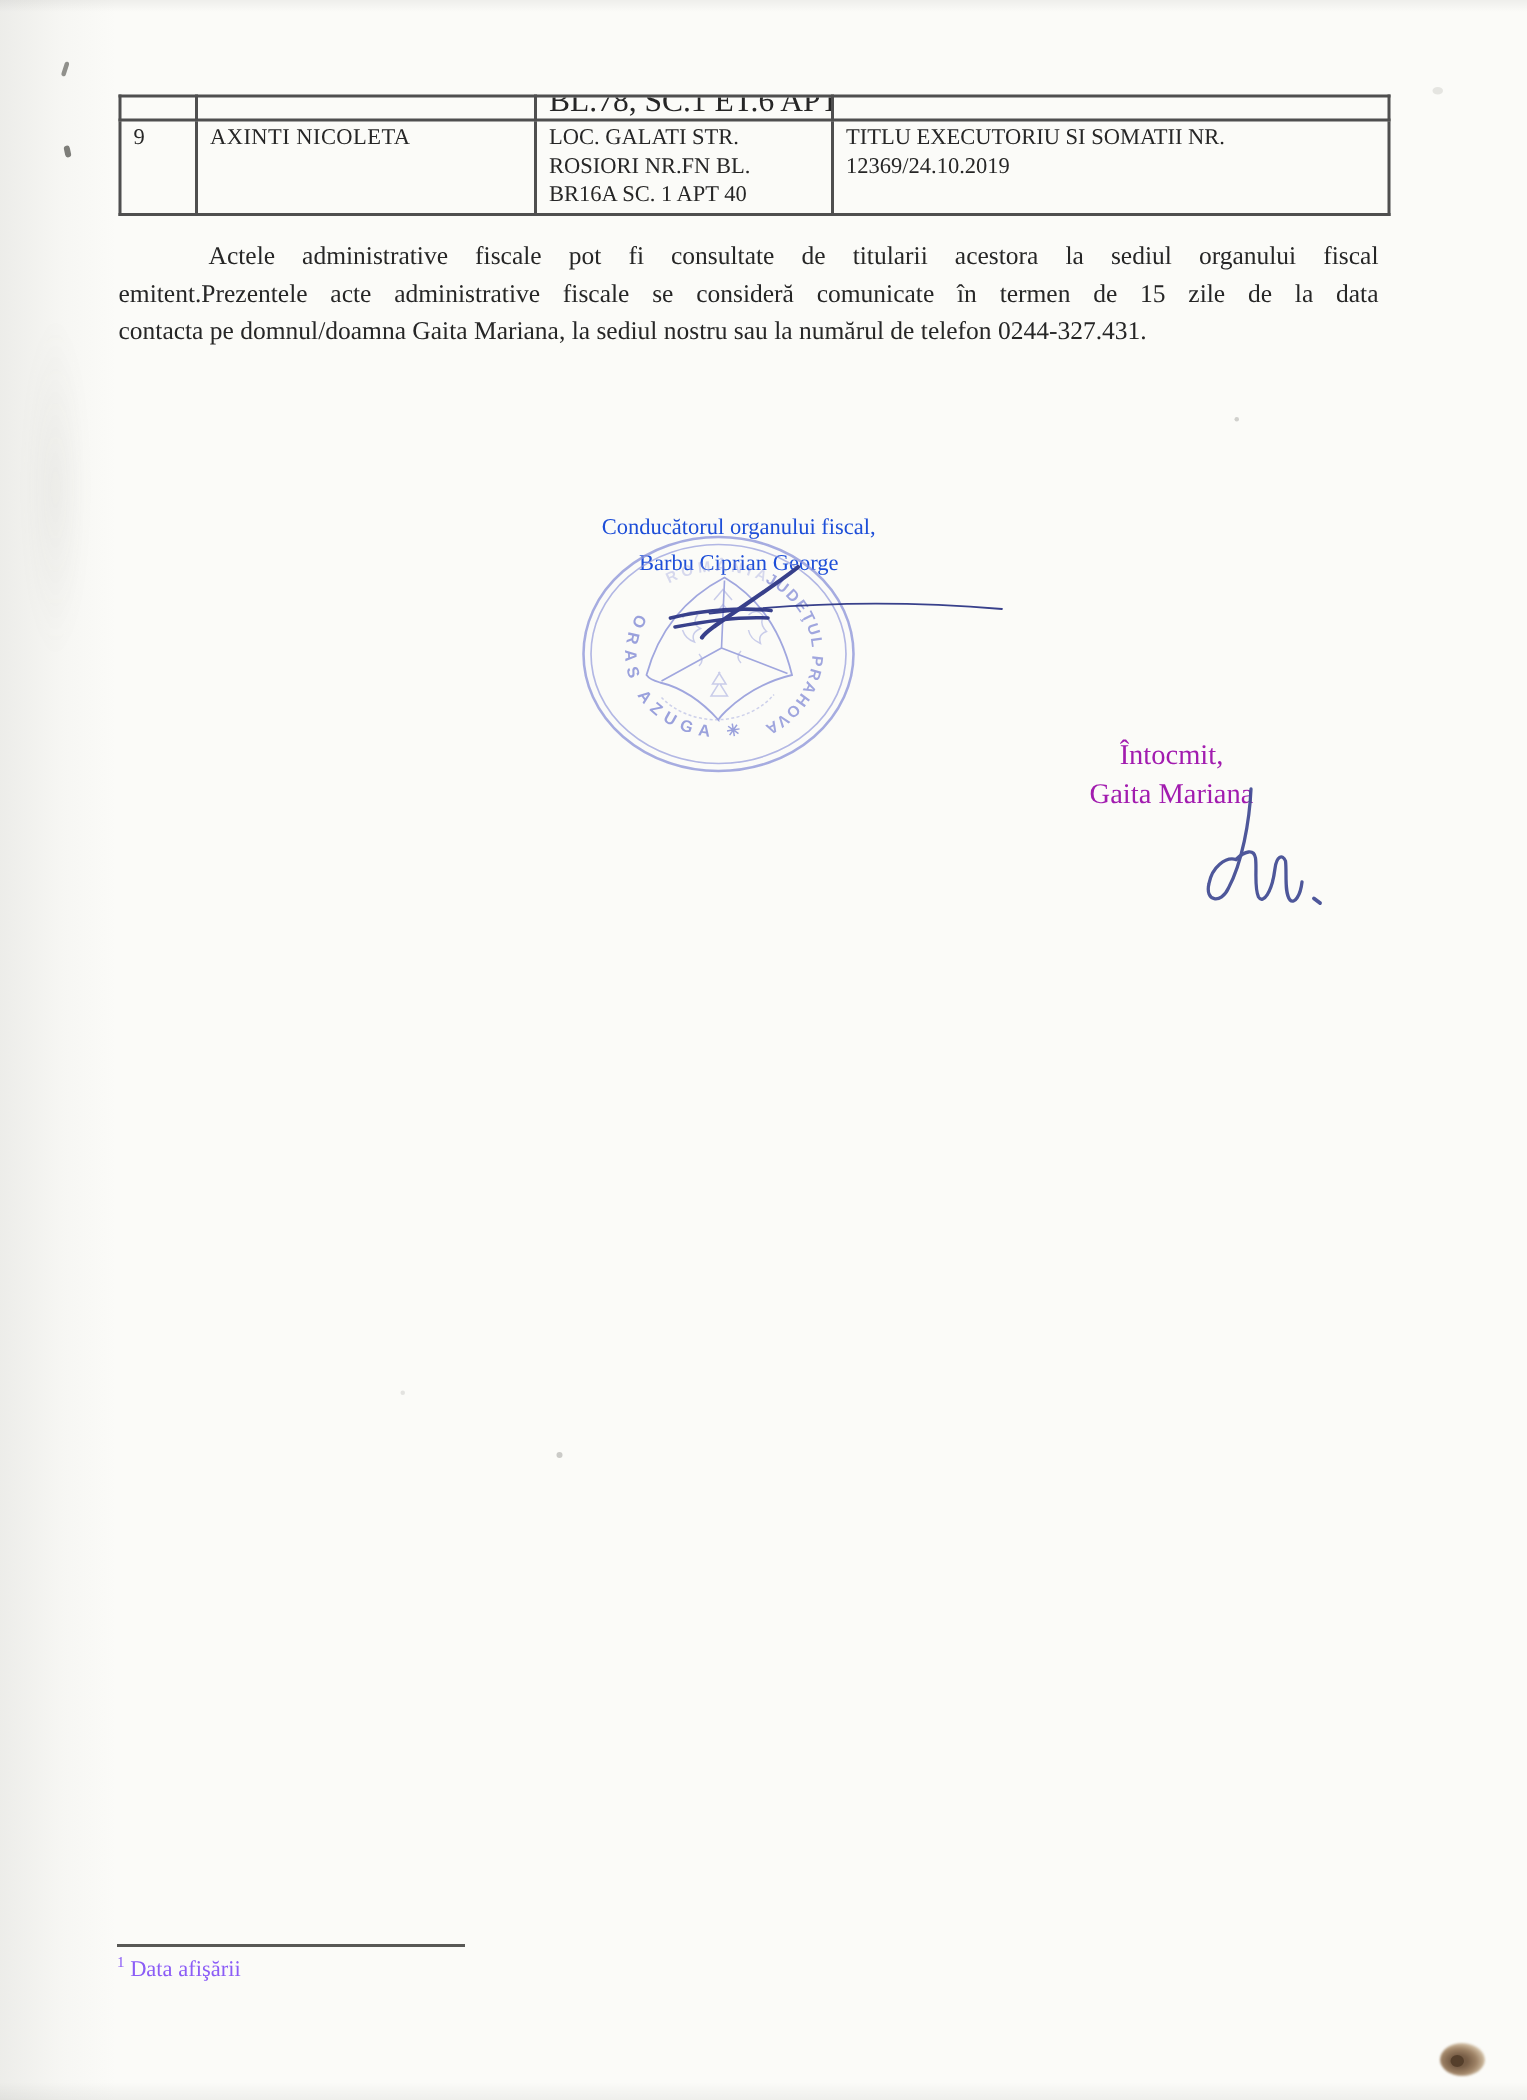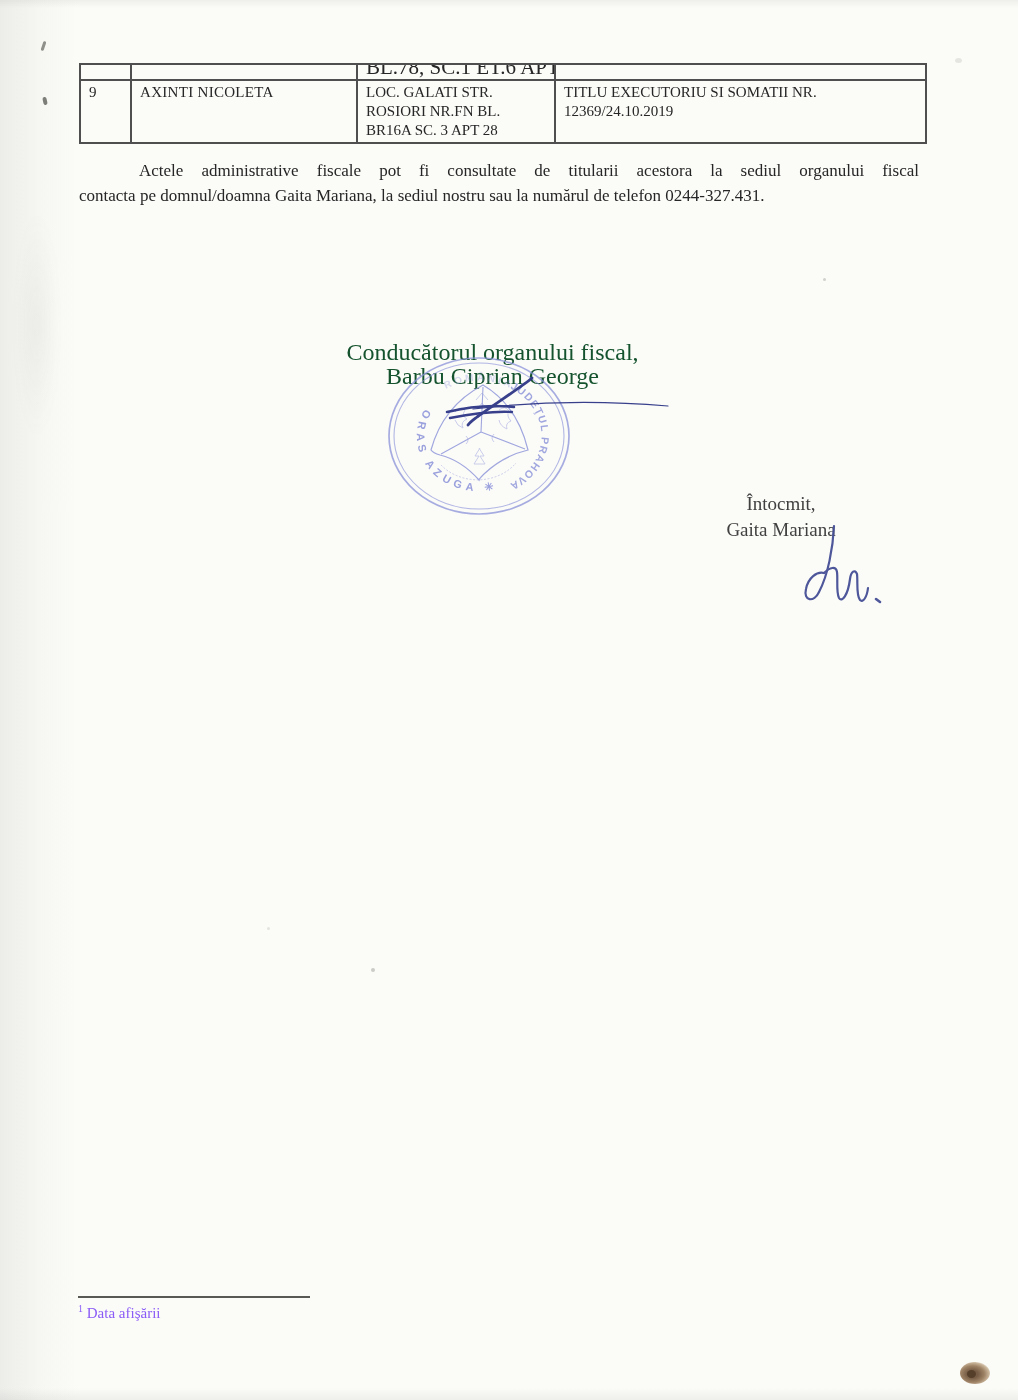--- a/index.html
+++ b/index.html
@@ -46,25 +46,25 @@
 
   
   .paragraph{position:absolute;left:79px;top:158px;width:840px;font-size:17px;}
   .p-line{height:25px;line-height:25px;text-align:justify;text-align-last:justify;text-justify:inter-word;white-space:nowrap;}
   .p-line.first{text-indent:60px;}
   .p-line.last{text-align-last:left;}
   .p-line sup{font-size:11px;line-height:0;}
 
   
   .signatory{position:absolute;left:330px;top:340px;width:325px;text-align:center;
-    font-size:24px;line-height:24px;color:#14532d;}
+    font-size:15px;line-height:24px;color:#1d4ed8;}
 
   
   .prepared{position:absolute;left:691px;top:491px;width:180px;text-align:center;
-    font-size:19px;line-height:26px;color:#404040;}
+    font-size:19px;line-height:26px;color:#a21caf;}
 
   
   .stamp-svg{position:absolute;left:381px;top:350px;}
   .sig2-svg{position:absolute;left:790px;top:515px;}
   .stamp-ring-text{font-family:"Liberation Sans", sans-serif;font-weight:bold;fill:#8a92d8;}
 
   
   .footnote{position:absolute;left:78px;top:1296px;width:360px;font-size:15px;color:#8b5cf6;}
   .footnote-rule{width:232px;border-top:2px solid #585855;height:0;}
   .footnote-text{margin-top:5px;}
@@ -95,32 +95,33 @@
       <span class="clip-text">BL.78, SC.1 ET.6 APT. 19</span>
     </td>
     <td class="c4"></td>
   </tr>
   <tr>
     <td class="c1 cell-number">9</td>
     <td class="c2 cell-name">AXINTI NICOLETA</td>
     <td class="c3">
       <div class="addr-line">LOC. GALATI STR.</div>
       <div class="addr-line">ROSIORI NR.FN BL.</div>
-      <div class="addr-line">BR16A SC. 3 APT 28</div>
+      <div class="addr-line">BR16A SC. 1 APT 40</div>
     </td>
     <td class="c4">
       <div class="acts-line">TITLU EXECUTORIU SI SOMATII NR.</div>
       <div class="acts-line">12369/24.10.2019</div>
     </td>
   </tr>
 </tbody>
   </table>
 
 <div class="paragraph">
   <div class="p-line first">Actele administrative fiscale pot fi consultate de titularii acestora la sediul organului fiscal</div>
+  <div class="p-line">emitent.Prezentele acte administrative fiscale se consideră comunicate în termen de 15 zile de la data</div>
   <div class="p-line last">contacta pe domnul/doamna Gaita Mariana, la sediul nostru sau la numărul de telefon 0244-327.431.</div>
 </div>
 
 <div class="signatory">
   <div>Conducătorul organului fiscal,</div>
   <div>Barbu Ciprian George</div>
 </div>
 
 <svg class="stamp-svg" width="300" height="185" viewBox="0 0 300 185">
   <defs>

